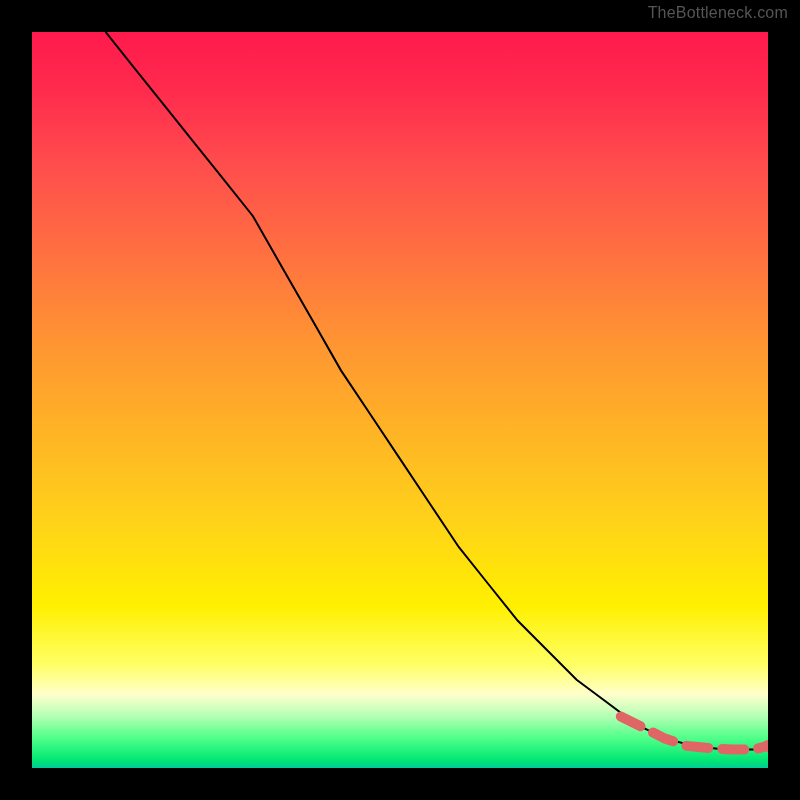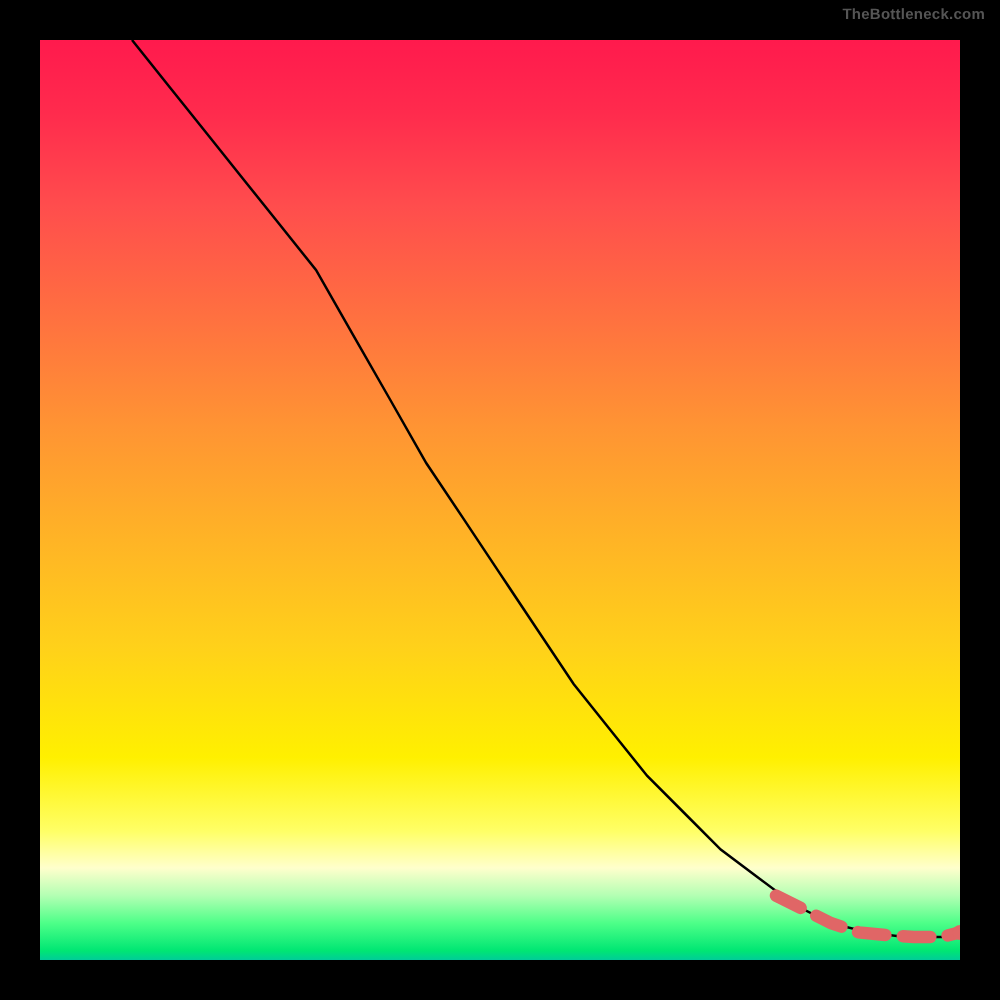--- a/index.html
+++ b/index.html
@@ -32,22 +32,22 @@
       #4dff88 96%,
       #00e673 99%,
       #00cc99 100%
     );
   }
   .watermark {
     position: absolute;
     top: 4px;
     right: 12px;
     color: #555;
-    font-size: 12px;
-    font-weight: 700;
+    font-size: 16px;
+    font-weight: 400;
     letter-spacing: 0.2px;
     z-index: 3;
   }
   svg.overlay {
     position: absolute;
     left: 32px;
     top: 32px;
     width: 736px;
     height: 736px;
     z-index: 2;

